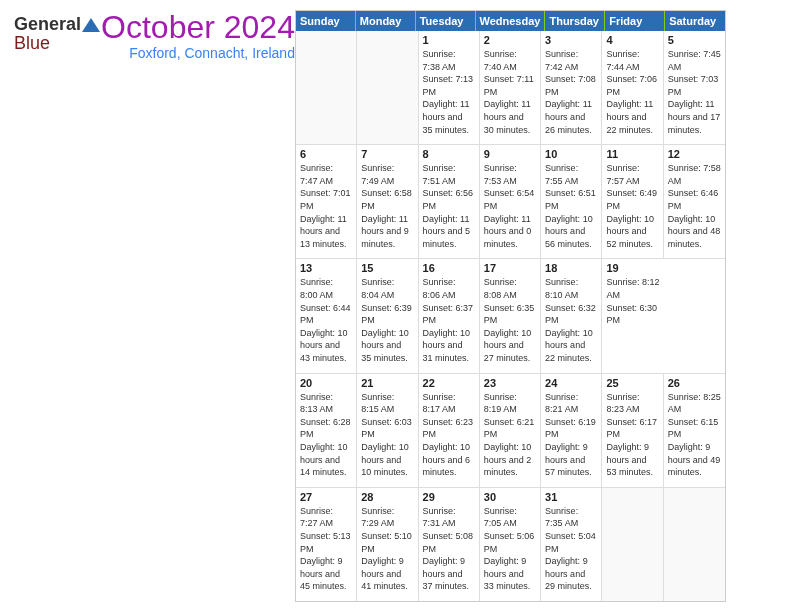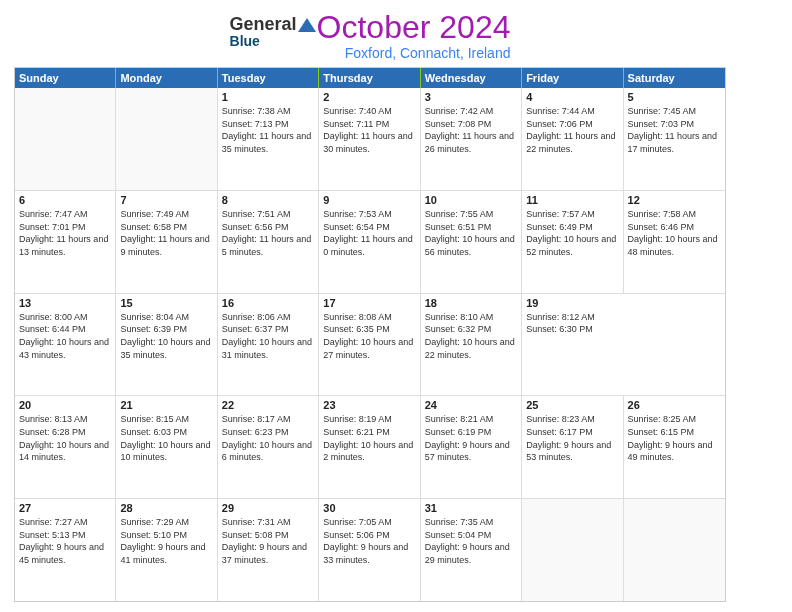--- a/index.html
+++ b/index.html
@@ -8,22 +8,21 @@
       background: #fff;
       width: 792px;
       height: 612px;
       overflow: hidden;
     }
     .page {
       width: 740px;
       height: 612px;
       padding: 10px 14px 10px 14px;
       display: flex;
-      flex-direction: column;
-      align-items: center;
+      flex-direction: row;
     }
     .header {
       display: flex;
       justify-content: space-between;
       align-items: flex-start;
       margin-bottom: 6px;
     }
     .logo {
       display: flex;
       flex-direction: column;
@@ -107,35 +106,35 @@
 
 <div class="page">
   <div class="header">
     <div class="logo">
       <div class="logo-wrapper">
         <span style="font-size:18px;font-weight:bold;color:#333;">General</span>
         <svg width="18" height="18" viewBox="0 0 18 18" style="margin: 0 1px;">
           <polygon points="9,2 18,16 0,16" fill="#2a6db5"></polygon>
         </svg>
       </div>
-      <span style="font-size:14px;font-weight:bold;color:#0c4a6e;margin-top:-2px;">Blue</span>
+      <span style="font-size:18px;font-weight:normal;color:#7f1d1d;margin-top:-2px;">Blue</span>
     </div>
     <div class="title-area">
       <div class="month-title">October 2024</div>
       <div class="location">Foxford, Connacht, Ireland</div>
     </div>
   </div>
 
   <div class="calendar">
     <div class="cal-header-row">
     <div class="cal-header-cell">Sunday</div>
         <div class="cal-header-cell">Monday</div>
         <div class="cal-header-cell">Tuesday</div>
+        <div class="cal-header-cell">Wednesday</div>
         <div class="cal-header-cell">Thursday</div>
-        <div class="cal-header-cell">Wednesday</div>
         <div class="cal-header-cell">Friday</div>
         <div class="cal-header-cell">Saturday</div>
       </div>
     <div class="cal-body">
     <div class="cal-row">
           <div class="cal-cell empty"></div>
           <div class="cal-cell empty"></div>
           <div class="cal-cell">
             <span class="day-num">1</span>
             <div class="sun-set-line">Sunrise: 7:38 AM</div>

